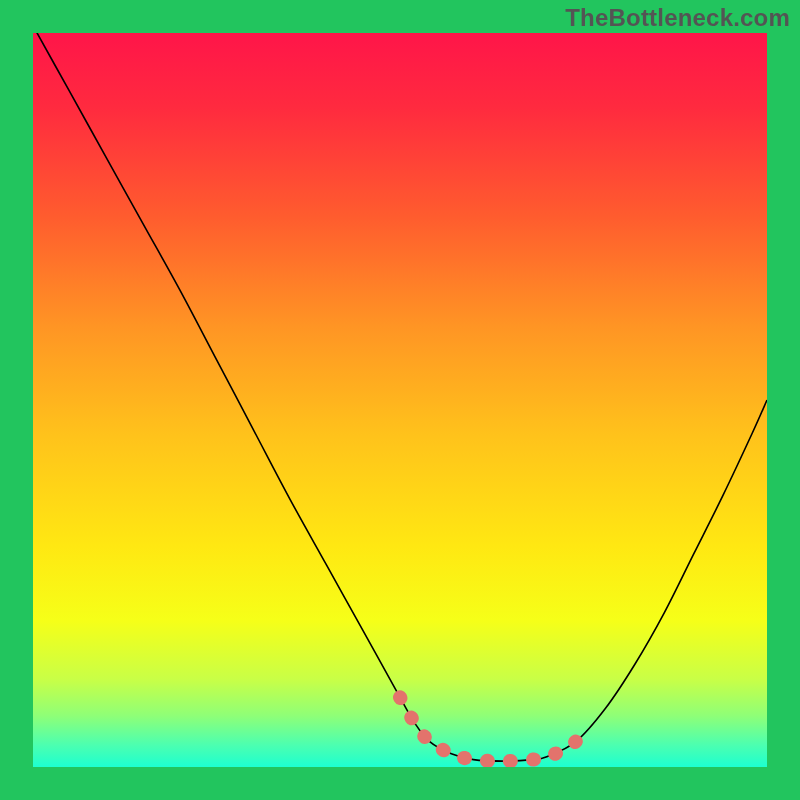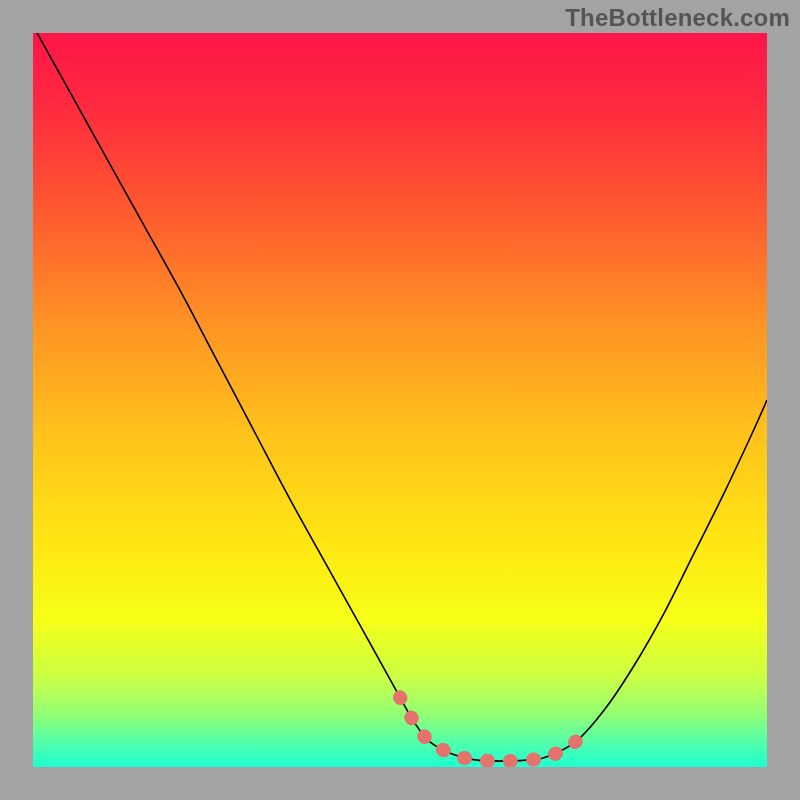--- a/index.html
+++ b/index.html
@@ -8,21 +8,21 @@
     width: 800px;
     height: 800px;
     background: #000;
     overflow: hidden;
     font-family: Arial, Helvetica, sans-serif;
   }
   .frame {
     position: relative;
     width: 800px;
     height: 800px;
-    background: #a3a3a3;
+    background: #22c55e;
   }
   .watermark {
     position: absolute;
     top: 4px;
     right: 10px;
     color: #545454;
     font-size: 24px;
     font-weight: 600;
     letter-spacing: 0.2px;
     z-index: 10;

